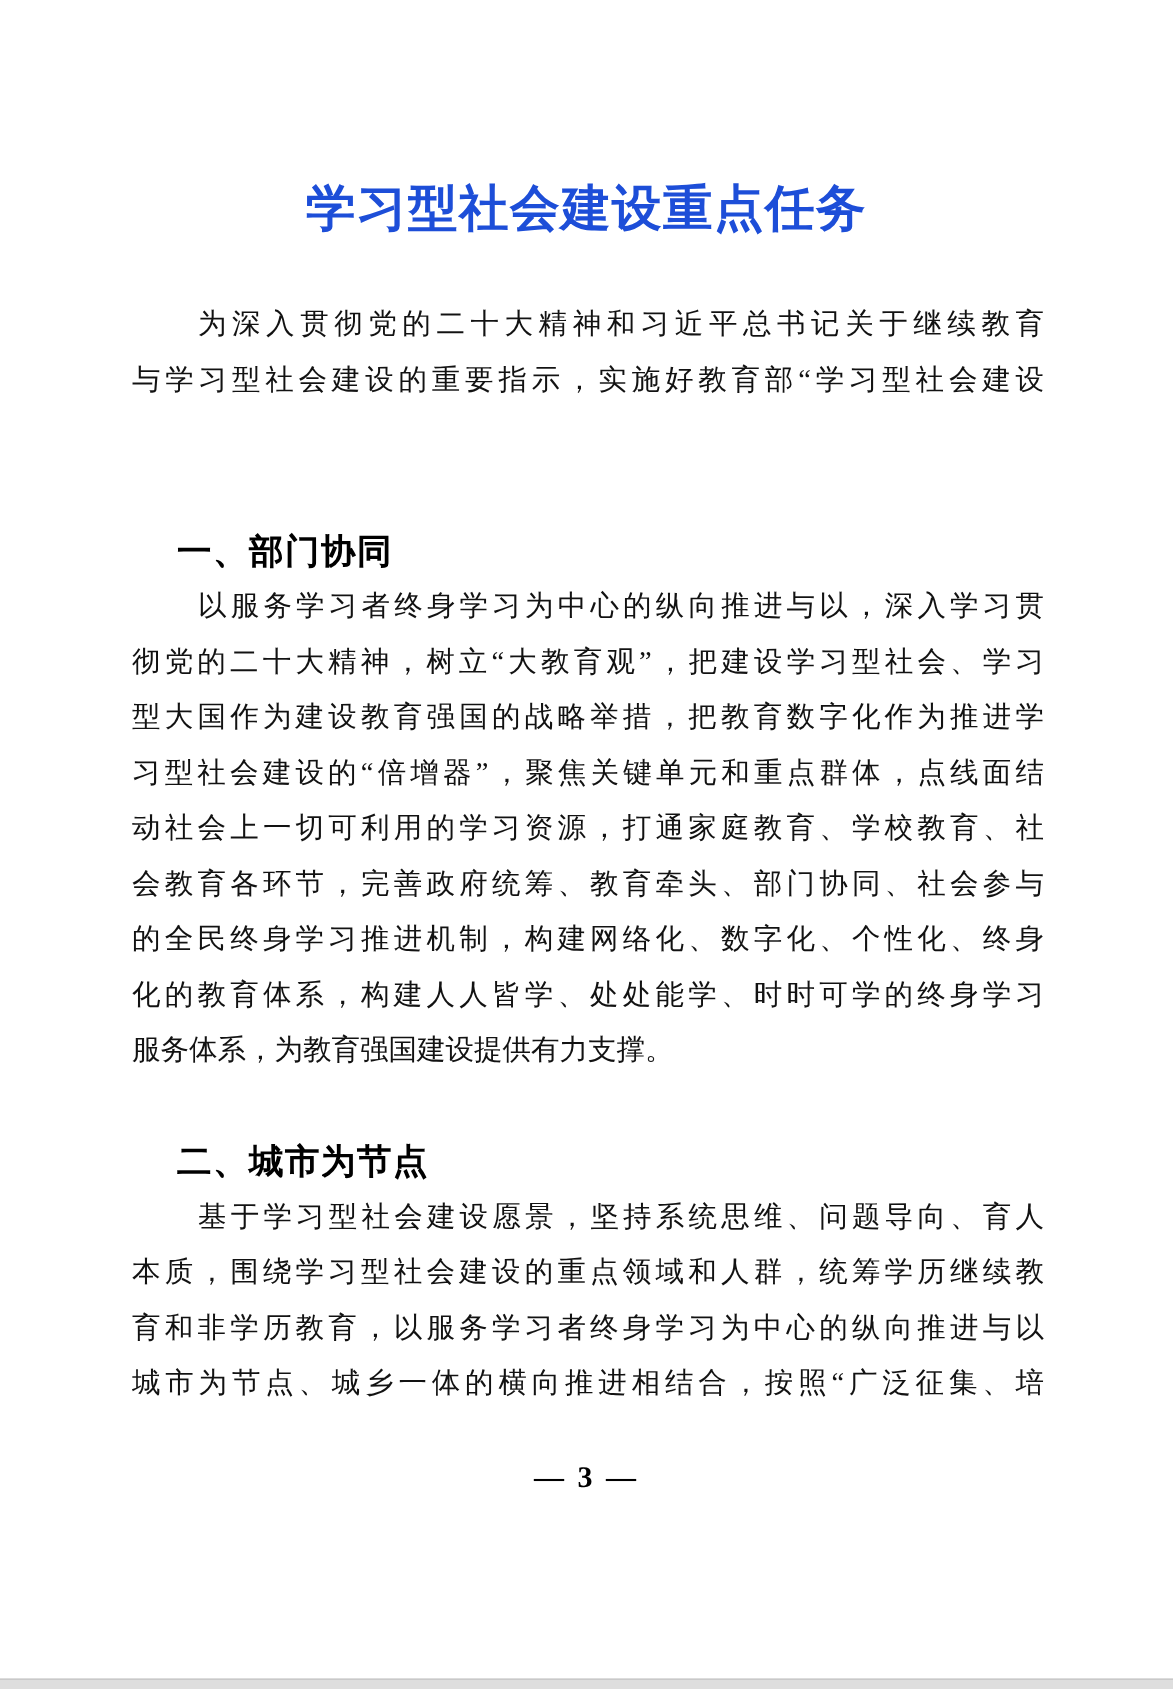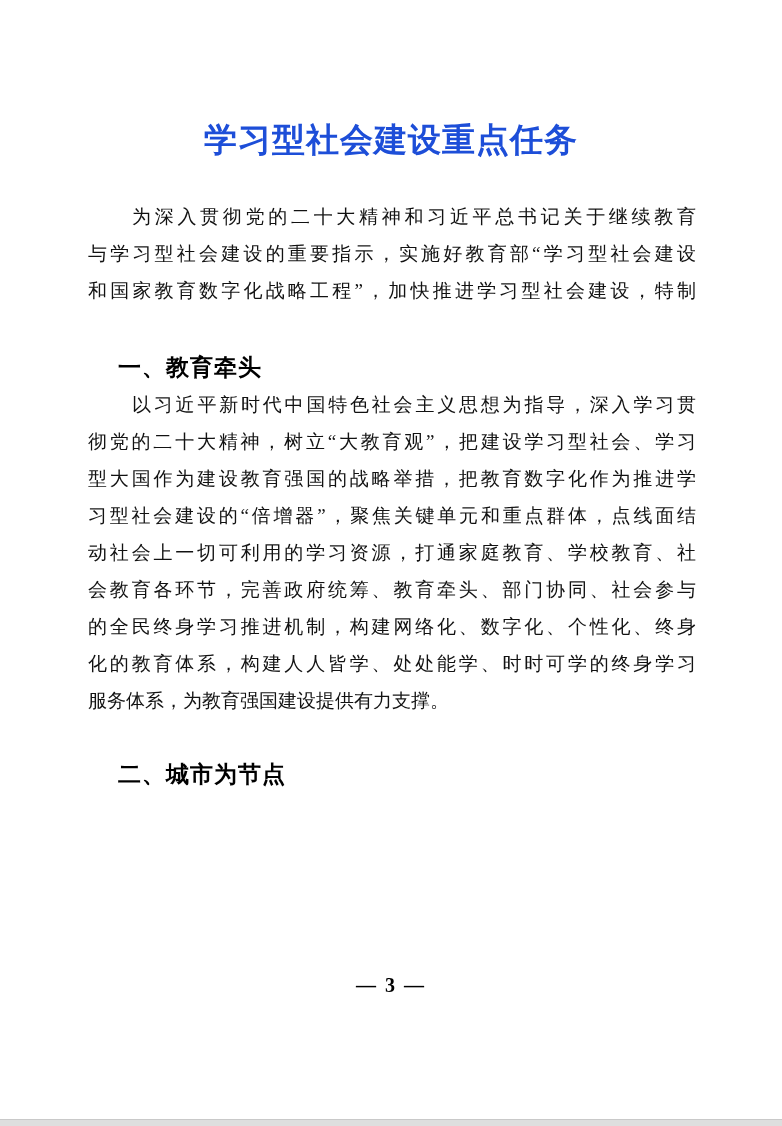--- a/index.html
+++ b/index.html
@@ -88,37 +88,42 @@
 </head>
 <body>
 
 <div class="page">
 
   <div class="doc-title">学习型社会建设重点任务</div>
 
   <div class="para para-1">
     <div class="ln first">为深入贯彻党的二十大精神和习近平总书记关于继续教育</div>
     <div class="ln">与学习型社会建设的重要指示，实施好教育部“学习型社会建设</div>
-    <div class="ln">和国家教育数字化战略工程”，加快推进学习型社会建设，特制</div>
   </div>
 
-  <div class="sec-heading sec-heading-1">一、教育牵头</div>
+  <div class="sec-heading sec-heading-1">一、部门协同</div>
 
   <div class="para para-2">
-    <div class="ln first">以习近平新时代中国特色社会主义思想为指导，深入学习贯</div>
+    <div class="ln first">以服务学习者终身学习为中心的纵向推进与以，深入学习贯</div>
     <div class="ln">彻党的二十大精神，树立“大教育观”，把建设学习型社会、学习</div>
     <div class="ln">型大国作为建设教育强国的战略举措，把教育数字化作为推进学</div>
     <div class="ln">习型社会建设的“倍增器”，聚焦关键单元和重点群体，点线面结</div>
     <div class="ln">动社会上一切可利用的学习资源，打通家庭教育、学校教育、社</div>
     <div class="ln">会教育各环节，完善政府统筹、教育牵头、部门协同、社会参与</div>
     <div class="ln">的全民终身学习推进机制，构建网络化、数字化、个性化、终身</div>
     <div class="ln">化的教育体系，构建人人皆学、处处能学、时时可学的终身学习</div>
     <div class="ln last">服务体系，为教育强国建设提供有力支撑。</div>
   </div>
 
   <div class="sec-heading sec-heading-2">二、城市为节点</div>
 
+  <div class="para para-3">
+    <div class="ln first">基于学习型社会建设愿景，坚持系统思维、问题导向、育人</div>
+    <div class="ln">本质，围绕学习型社会建设的重点领域和人群，统筹学历继续教</div>
+    <div class="ln">育和非学历教育，以服务学习者终身学习为中心的纵向推进与以</div>
+    <div class="ln">城市为节点、城乡一体的横向推进相结合，按照“广泛征集、培</div>
+  </div>
 
   <div class="page-number">— 3 —</div>
 
   <div class="bottom-strip"></div>
 
 </div>
 
 </body></html>

